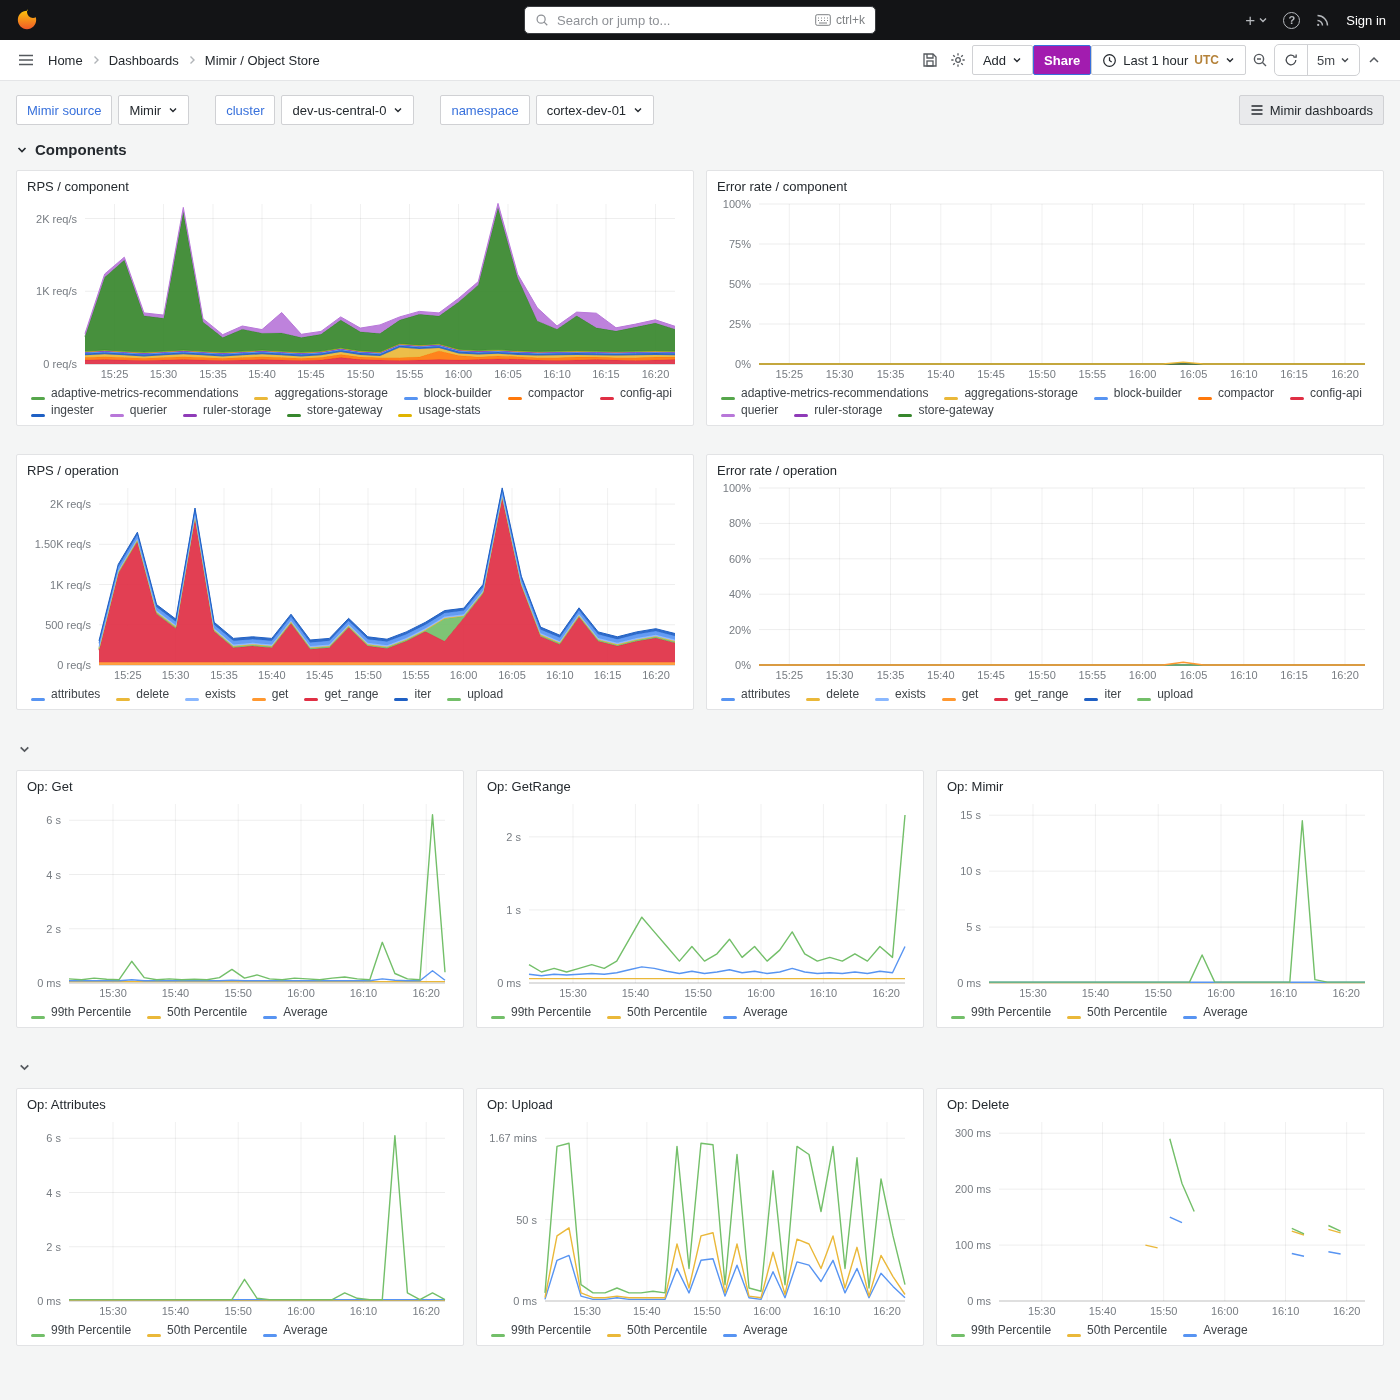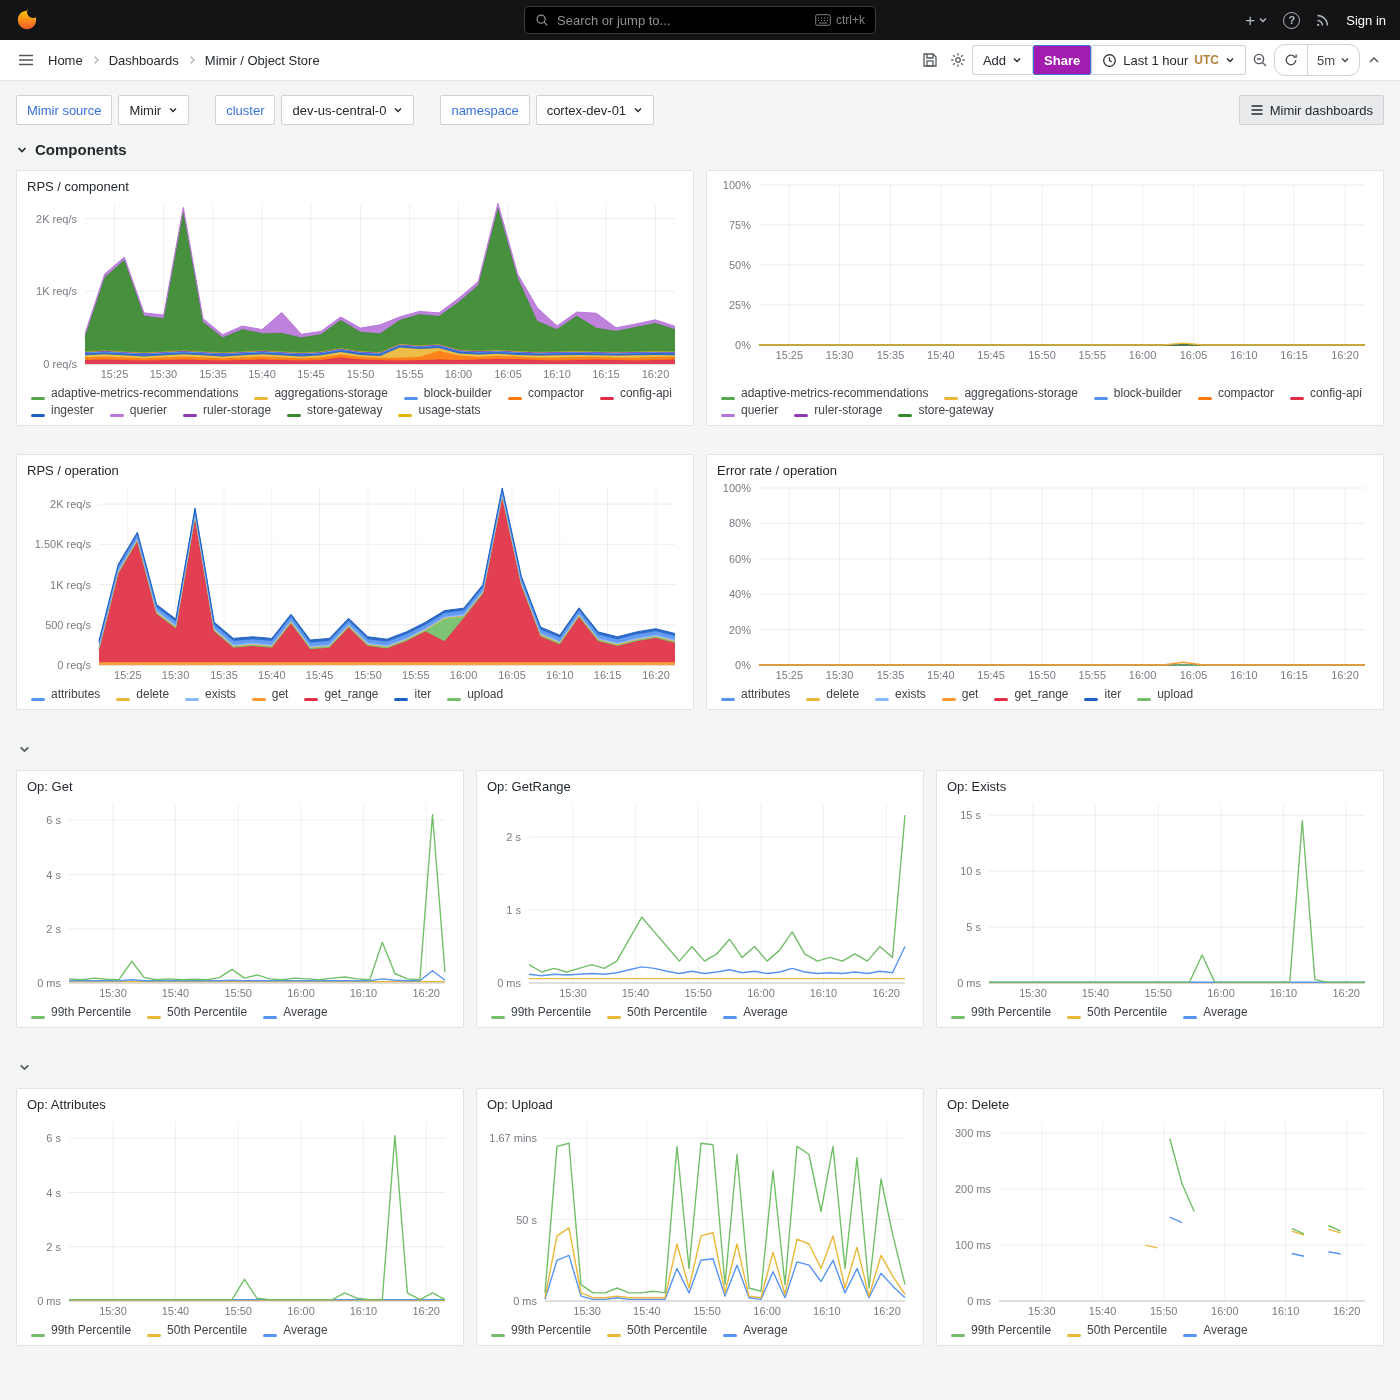--- a/index.html
+++ b/index.html
@@ -1,39 +1,39 @@
 <!DOCTYPE html>
 <html><head>
 <meta charset="utf-8">
 <style>
 *{box-sizing:border-box;margin:0;padding:0}
 body{width:1400px;height:1400px;overflow:hidden;font-family:"Liberation Sans",sans-serif;background:#f4f5f5;color:#24292e;font-size:13px}
 svg{display:block}
 
 .topbar{height:40px;background:#131416;display:flex;align-items:center;padding:0 14px;position:relative;color:#c7c9cc}
 .logo-wrap{width:26px;height:26px;display:flex;align-items:center;justify-content:center;cursor:pointer}
-.tb-search{position:absolute;left:50%;top:6px;transform:translateX(-50%);width:352px;height:28px;background:#000000;border:1px solid #3a3c40;border-radius:5px;display:flex;align-items:center;gap:8px;padding:0 10px;color:#8e9196;cursor:text}
+.tb-search{position:absolute;left:50%;top:6px;transform:translateX(-50%);width:352px;height:28px;background:#ffffff;border:1px solid #3a3c40;border-radius:5px;display:flex;align-items:center;gap:8px;padding:0 10px;color:#8e9196;cursor:text}
 .tb-search .ph{flex:1;font-size:13px}
 .kbd{display:flex;align-items:center;gap:5px;font-size:12px;color:#7e8184}
 .tb-right{margin-left:auto;display:flex;align-items:center;gap:15px}
 .tb-icon{color:#b6b9bd;display:flex;align-items:center;gap:3px;cursor:pointer}
 .plus-glyph{font-size:17px;line-height:1;color:#b6b9bd}
 .help-circle{width:17px;height:17px;border:1.5px solid #b6b9bd;border-radius:50%;font-size:11px;display:flex;align-items:center;justify-content:center;font-weight:700}
 .signin{color:#fff;font-size:13px;cursor:pointer;text-decoration:none}
 
 .navbar{height:41px;background:#fff;border-bottom:1px solid #e4e5e7;display:flex;align-items:center;padding:0 12px;gap:8px}
 .icon-btn{min-width:28px;height:28px;display:flex;align-items:center;justify-content:center;color:#55595e;border-radius:2px;cursor:pointer;background:none;border:none}
 .crumbs{display:flex;align-items:center;gap:7px;font-size:13px}
 .crumb{cursor:pointer;color:#24292e}
 .sep{color:#b1b4b8;display:flex}
 .nav-actions{margin-left:auto;display:flex;align-items:center;}
 .btn{height:30px;display:inline-flex;align-items:center;gap:6px;padding:0 10px;border-radius:2px;font-size:13px;cursor:pointer;border:1px solid #d0d1d4;background:#fff;color:#24292e;font-family:inherit}
 .btn-primary{background:#a21caf;border-color:#3871dc;color:#fff;font-weight:700}
 .utc{color:#b5833b;font-size:12px;font-weight:600}
-.refresh-group{display:inline-flex;border:1px solid #d0d1d4;border-radius:11px;height:32px;background:#fff}
+.refresh-group{display:inline-flex;border:1px solid #d0d1d4;border-radius:5px;height:32px;background:#fff}
 .refresh-group .seg{display:flex;align-items:center;gap:5px;padding:0 9px;cursor:pointer;color:#44484d}
 .refresh-group .seg+.seg{border-left:1px solid #d0d1d4}
 
 .content{padding:10px 16px 0}
 .filters{display:flex;align-items:center;gap:6px;margin:4px 0 16px}
 .chip{height:30px;display:inline-flex;align-items:center;gap:7px;padding:0 10px;background:#fff;border:1px solid #d0d1d4;border-radius:2px;font-size:13px;cursor:pointer;color:#24292e}
 .chip.lbl{color:#3871dc}
 .gap{width:14px}
 .btn-secondary{background:#e9eaec}
 .section-h{display:flex;align-items:center;gap:7px;font-size:15px;font-weight:700;margin:2px 0 12px;cursor:pointer;color:#24292e}
@@ -321,20 +321,21 @@
             <span class="swatch" style="background: rgb(55, 135, 45);"></span>
             <span>store-gateway</span>
           </span>
           <span class="legend-item">
             <span class="swatch" style="background: rgb(224, 180, 0);"></span>
             <span>usage-stats</span>
           </span>
         </div>
     </section>
     <section class="panel">
+      <h2 class="panel-title">Error rate / component</h2>
       <div class="chart">
           <svg width="656" height="186">
             <line x1="42" x2="648" y1="168" y2="168" stroke="rgba(0,0,0,0.25)" stroke-width="1"></line>
             <text x="34" y="172" text-anchor="end">0%</text>
             <line x1="42" x2="648" y1="128" y2="128" stroke="rgba(0,0,0,0.07)" stroke-width="1"></line>
             <text x="34" y="132" text-anchor="end">25%</text>
             <line x1="42" x2="648" y1="88" y2="88" stroke="rgba(0,0,0,0.07)" stroke-width="1"></line>
             <text x="34" y="92" text-anchor="end">50%</text>
             <line x1="42" x2="648" y1="48" y2="48" stroke="rgba(0,0,0,0.07)" stroke-width="1"></line>
             <text x="34" y="52" text-anchor="end">75%</text>
@@ -667,21 +668,21 @@
             <span class="swatch" style="background: rgb(234, 184, 57);"></span>
             <span>50th Percentile</span>
           </span>
           <span class="legend-item">
             <span class="swatch" style="background: rgb(87, 148, 242);"></span>
             <span>Average</span>
           </span>
         </div>
     </section>
     <section class="panel">
-      <h2 class="panel-title">Op: Exists</h2>
+      <h2 class="panel-title">Op: Mimir</h2>
       <div class="chart">
           <svg width="426" height="205">
             <line x1="42" x2="418" y1="187" y2="187" stroke="rgba(0,0,0,0.25)" stroke-width="1"></line>
             <text x="34" y="191" text-anchor="end">0 ms</text>
             <line x1="42" x2="418" y1="131.0625" y2="131.0625" stroke="rgba(0,0,0,0.07)" stroke-width="1"></line>
             <text x="34" y="135.0625" text-anchor="end">5 s</text>
             <line x1="42" x2="418" y1="75.125" y2="75.125" stroke="rgba(0,0,0,0.07)" stroke-width="1"></line>
             <text x="34" y="79.125" text-anchor="end">10 s</text>
             <line x1="42" x2="418" y1="19.1875" y2="19.1875" stroke="rgba(0,0,0,0.07)" stroke-width="1"></line>
             <text x="34" y="23.1875" text-anchor="end">15 s</text>

